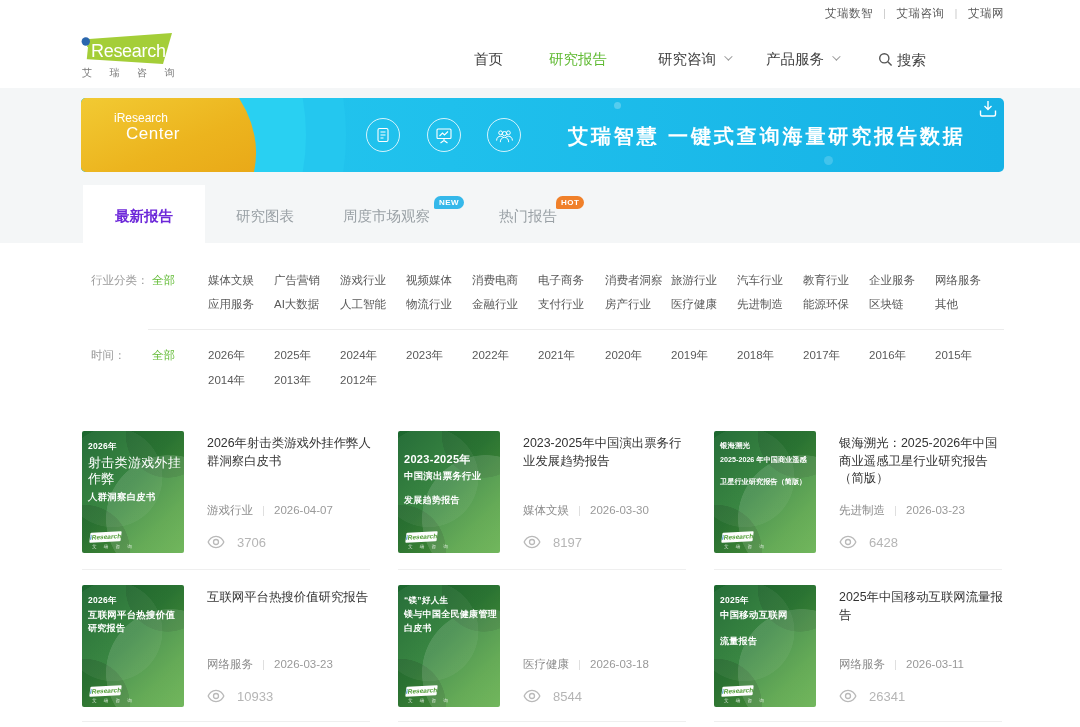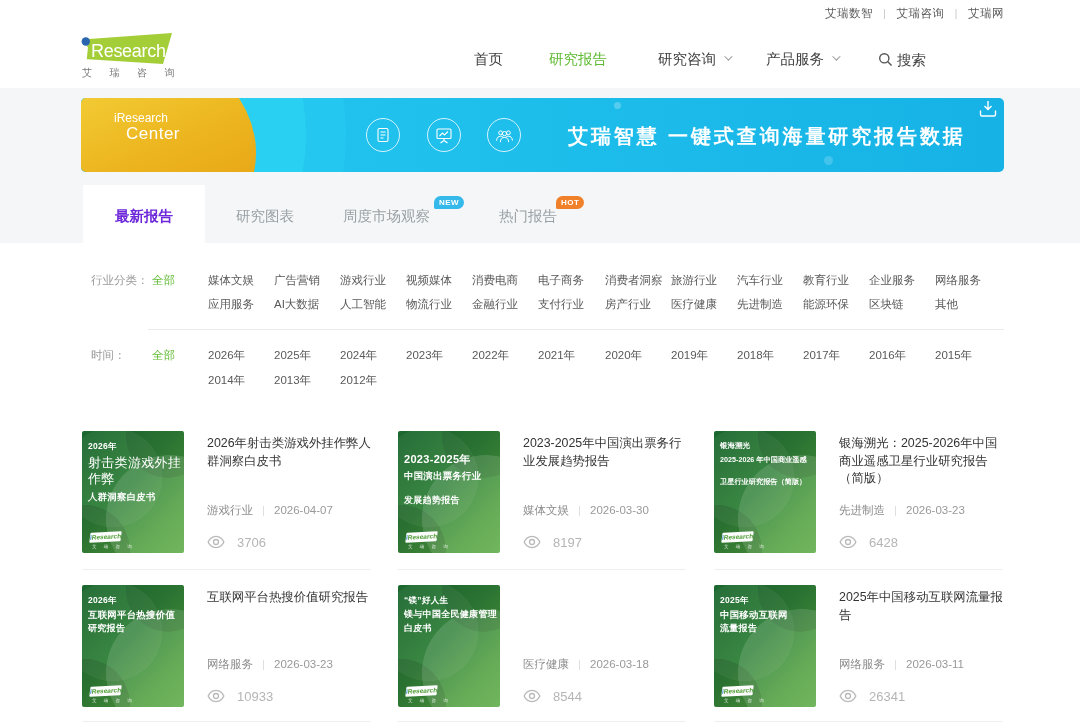--- a/index.html
+++ b/index.html
@@ -295,21 +295,21 @@
           <circle cx="9" cy="7" r="2.5" fill="none" stroke="#b9b9b9" stroke-width="1.3"></circle>
         </svg><span>8544</span></div>
   <div class="cline" style="top:136px"></div>
 </div>
 
 <div class="card" style="left:714px;top:585px">
   <div class="cover">
     <div class="ctext">
           <div style="font-size:8.5px;font-weight:700;margin-top:0px">2025年</div>
 <div style="font-size:9.4px;font-weight:700;margin-top:3px">中国移动互联网</div>
-<div style="font-size:9px;font-weight:700;margin-top:3px">流量报告</div>
+<div style="font-size:9px;font-weight:700;margin-top:16px">流量报告</div>
         </div>
     <div class="clogo">
           <div class="clbox"><span class="cli">i</span>Research</div>
           <div class="clcn">艾 瑞 咨 询</div>
         </div>
   </div>
   <div class="ctitle">2025年中国移动互联网流量报<br>告</div>
   <div class="cmeta"><span class="ccat">网络服务</span><span class="csep">|</span><span class="cdate">2026-03-11</span></div>
   <div class="cviews"><svg class="eye" width="18" height="14" viewBox="0 0 18 14">
           <path d="M9 1.3 C4.9 1.3 2 4.7 1.2 7 C2 9.3 4.9 12.7 9 12.7 C13.1 12.7 16 9.3 16.8 7 C16 4.7 13.1 1.3 9 1.3 Z" fill="none" stroke="#b9b9b9" stroke-width="1.3"></path>

